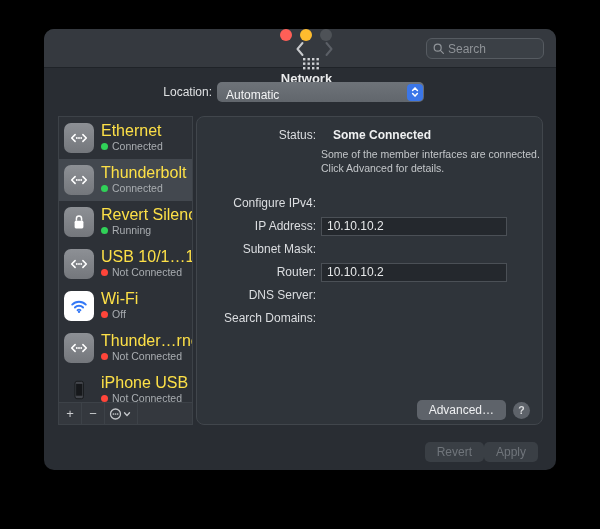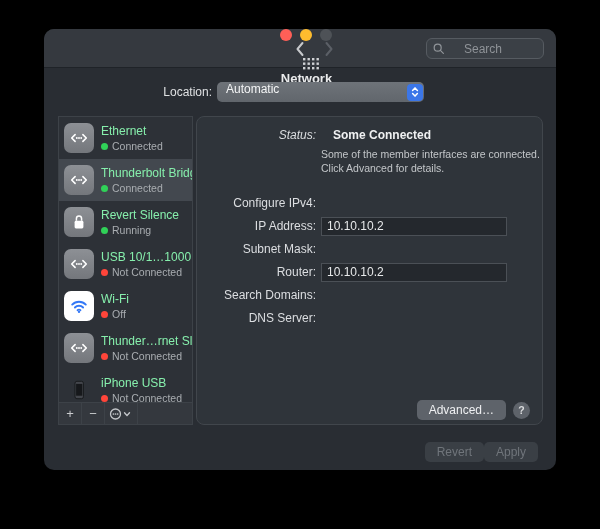--- a/index.html
+++ b/index.html
@@ -14,63 +14,63 @@
     border-bottom:1px solid #1f2328;display:flex;align-items:center;flex-direction:column;}
   .lights{display:flex;gap:8px;margin-left:12px;}
   .light{width:12px;height:12px;border-radius:50%;}
   .nav{display:flex;gap:17px;margin-left:29px;align-items:center;}
   .nav-btn{width:12px;height:16px;display:flex;align-items:center;justify-content:center;}
   .grid-btn{margin-left:21px;display:flex;align-items:center;}
   .win-title{margin-left:13px;font-size:13px;font-weight:bold;color:#eaebec;}
   .search{position:absolute;right:12px;top:9px;width:118px;height:21px;background:#3b4046;
     border:1px solid #565b61;border-radius:6px;display:flex;align-items:center;padding:0 5px;}
   .search input{flex:1;min-width:0;background:transparent;border:none;outline:none;
-    color:#e2e4e6;font-size:12px;font-family:"Liberation Sans",sans-serif;margin-left:16px;}
+    color:#e2e4e6;font-size:12px;font-family:"Liberation Sans",sans-serif;margin-left:0;}
   .search input::placeholder{color:#8f9398;}
 
   
   .loc-row{position:absolute;top:53px;left:0;right:0;height:20px;}
   .loc-label{position:absolute;left:0;width:168px;text-align:right;font-size:12px;
     color:#dfe1e3;line-height:20px;}
   .loc-popup{position:absolute;left:173px;width:207px;}
 
   .popup{height:20px;background:linear-gradient(#6e7379,#61666c);border-radius:5px;
-    position:relative;display:flex;align-items:flex-start;color:#f3f4f5;font-size:12px;cursor:default;}
+    position:relative;display:flex;align-items:flex-end;color:#f3f4f5;font-size:12px;cursor:default;}
   .popup .val{margin-left:9px;margin-right:22px;white-space:nowrap;}
   .popup .cap{position:absolute;right:1.5px;top:1.5px;bottom:1.5px;width:16px;background:#3b76e8;
     border-radius:4px;display:flex;align-items:center;justify-content:center;}
 
   
   .sidebar{position:absolute;left:14px;top:87px;width:135px;height:309px;background:#2d3137;
     border:1px solid #3d4248;}
   .side-list{position:absolute;top:0;left:0;right:0;bottom:22px;overflow:hidden;}
   .side-item{height:42px;display:flex;align-items:center;padding-left:5px;cursor:default;}
   .side-item.selected{background:#43484f;}
   .side-icon{width:30px;height:30px;border-radius:7px;flex:0 0 30px;display:flex;
     align-items:center;justify-content:center;}
   .side-icon.ethernet,.side-icon.lock{background:linear-gradient(#8d9095,#74777c);}
   .side-icon.wifi{background:#fff;}
   .side-icon.iphone{background:transparent;}
   .side-text{margin-left:7px;min-width:0;}
-  .side-name{font-size:12px;color:#86efac;line-height:14px;white-space:nowrap;}
+  .side-name{font-size:16px;color:#fde047;line-height:14px;white-space:nowrap;}
   .side-status{display:flex;align-items:center;margin-top:2px;}
   .dot{width:7px;height:7px;border-radius:50%;margin-right:4px;flex:0 0 7px;}
   .status-text{font-size:10.5px;color:#a9adb1;white-space:nowrap;}
   .side-toolbar{position:absolute;left:0;right:0;bottom:0;height:22px;border-top:1px solid #3d4248;
     background:#34383e;display:flex;}
   .tool-btn{width:23px;height:100%;border-right:1px solid #3d4248;display:flex;align-items:center;
     justify-content:center;color:#caccce;font-size:13px;line-height:1;cursor:default;}
   .tool-btn.action{width:33px;}
 
   
   .pane{position:absolute;left:152px;top:87px;width:347px;height:309px;background:#2f343a;
     border:1px solid #41464c;border-radius:8px;}
   .status-row{display:flex;margin-top:11px;}
   .p-label{flex:0 0 119px;width:119px;text-align:right;font-size:12px;color:#dcdee1;line-height:20px;}
-  .status-row .p-label{line-height:15px;font-style:italic;}
+  .status-row .p-label{line-height:15px;}
   .status-value{margin-left:17px;font-size:12px;font-weight:bold;color:#f0f1f2;line-height:15px;}
   .status-desc{margin-left:124px;margin-top:5px;width:230px;font-size:10.5px;line-height:13.5px;color:#c3c6c9;}
   .rows{margin-top:18px;}
   .form-row{display:flex;align-items:center;height:20px;margin-bottom:3px;}
   .form-row .ctrl{margin-left:5px;}
   .popup.small{width:192px;}
   .tfield{width:186px;height:19px;background:#24282d;border:1px solid #4b5056;color:#e7e9ea;
     font-size:12px;padding:0 5px;font-family:"Liberation Sans",sans-serif;outline:none;}
   .advanced-row{position:absolute;right:12px;bottom:4px;display:flex;align-items:center;gap:7px;}
   .btn{background:#5e636a;border:none;border-radius:5px;color:#eff0f2;font-size:12px;
@@ -300,24 +300,24 @@
           <input class="tfield ctrl" value="10.10.10.2" style="">
         </div>
         <div class="form-row">
           <span class="p-label">Subnet Mask:</span>
         </div>
         <div class="form-row">
           <span class="p-label">Router:</span>
           <input class="tfield ctrl" value="10.10.10.2" style="">
         </div>
         <div class="form-row">
+          <span class="p-label">DNS Server:</span>
+        </div>
+        <div class="form-row">
           <span class="p-label">Search Domains:</span>
-        </div>
-        <div class="form-row">
-          <span class="p-label">DNS Server:</span>
         </div>
       </div>
     <div class="advanced-row">
       <button class="btn">Advanced…</button>
       <span class="help-btn">?</span>
     </div>
   </div>
 
   <div class="footer">
     <button class="btn disabled">Revert</button>

